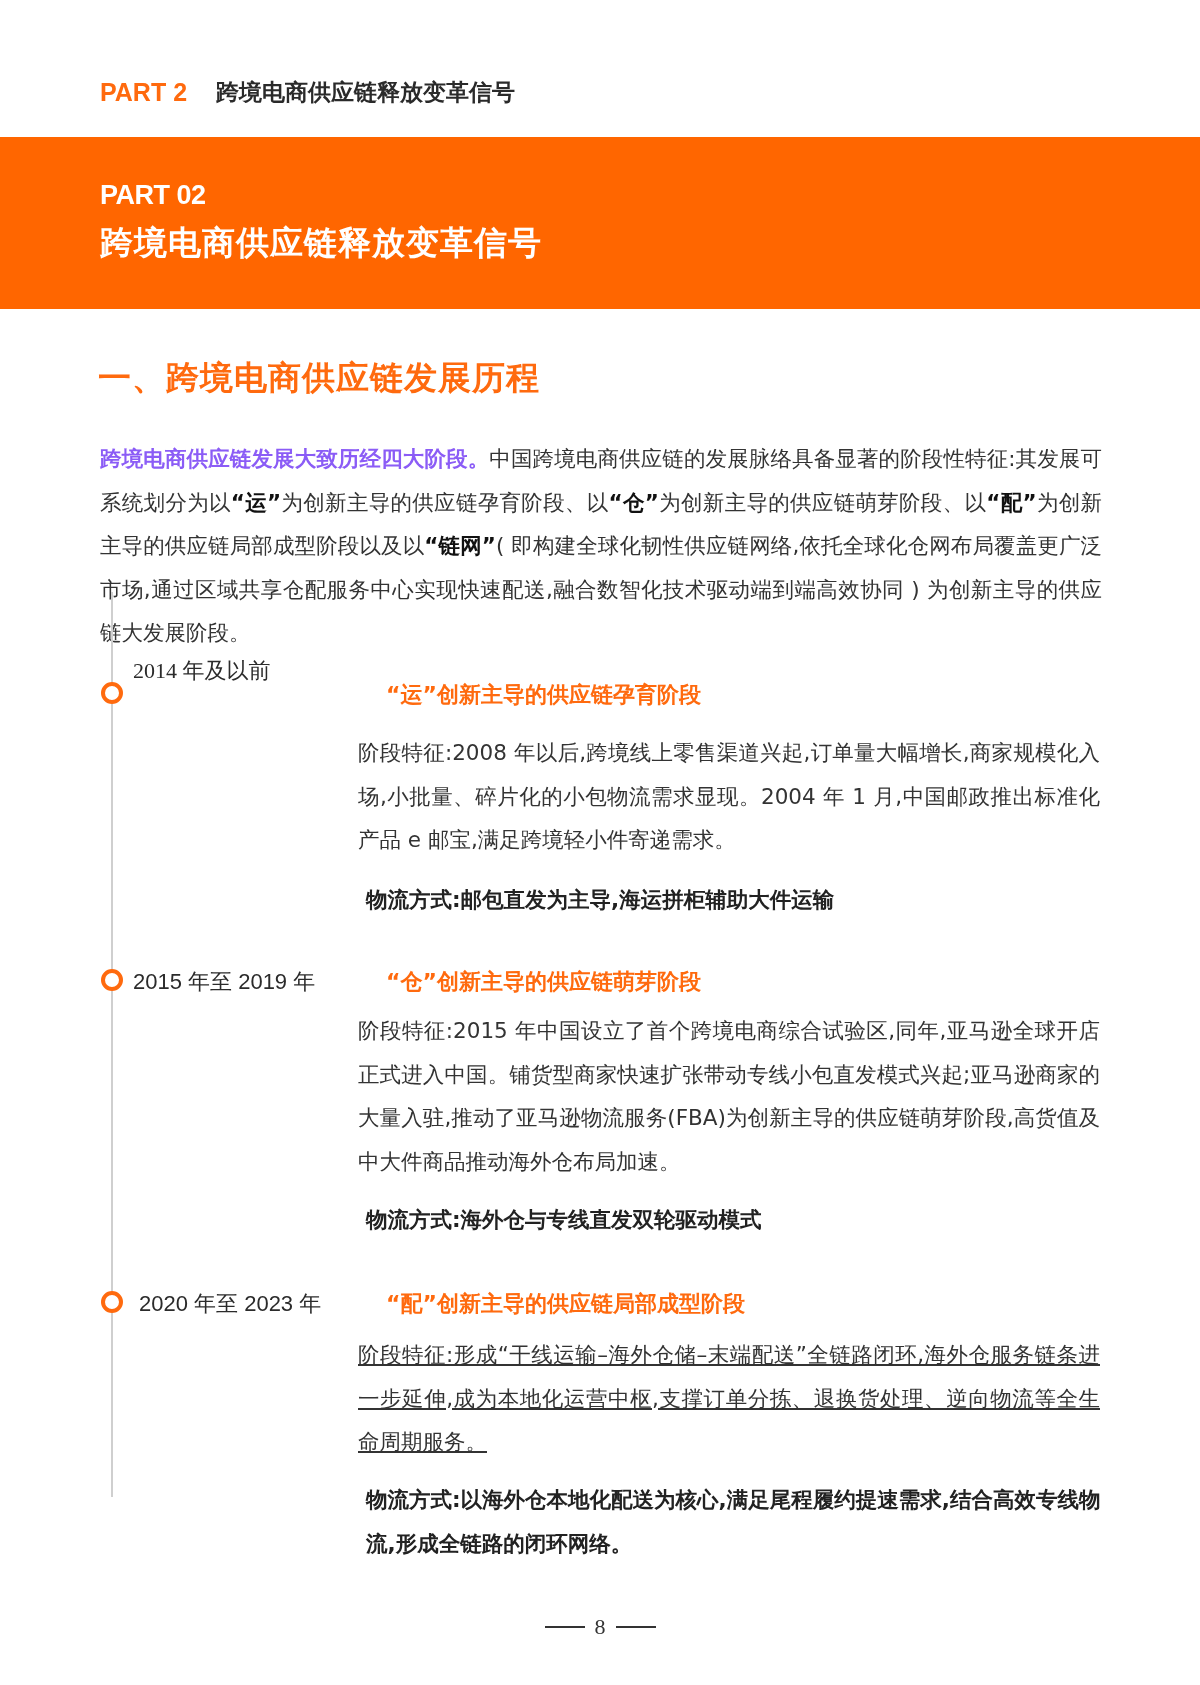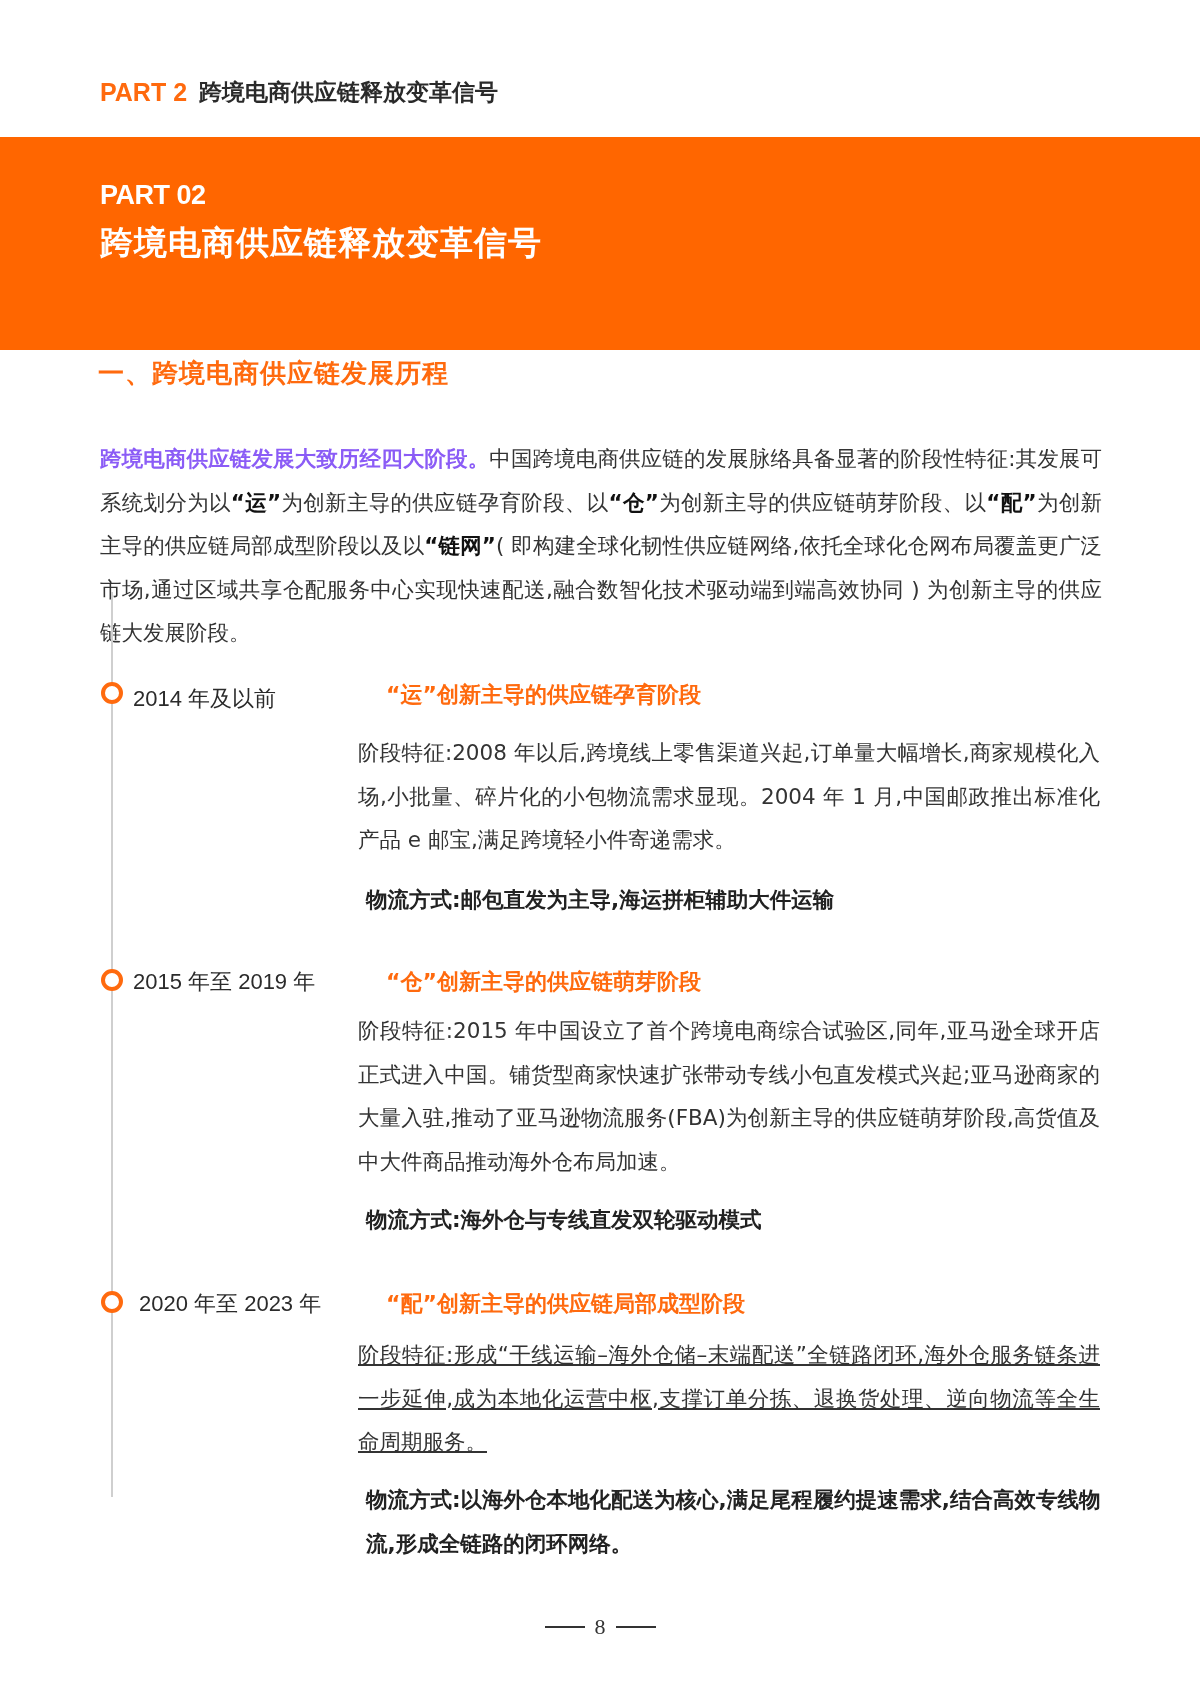--- a/index.html
+++ b/index.html
@@ -1,34 +1,34 @@
 <!DOCTYPE html>
 <html><head>
 <meta charset="utf-8">
 <style>
   html, body { margin: 0; padding: 0; background: #ffffff; }
   body {
     width: 1200px; height: 1685px; position: relative; overflow: hidden;
     font-family: "DejaVu Sans", "Liberation Sans", sans-serif;
     color: #2b2b2b;
   }
-  .abs { position: absolute; }
+  .abs { position: absolute; gap: 17px; }
 
   
   .running-header { left: 100px; top: 74px; height: 36px; display: flex; align-items: center; font-size: 23px; font-weight: bold; white-space: nowrap; }
   .running-header .part { color: #ff6a0e; margin-right: 12px; font-family: "Liberation Sans", sans-serif; font-size: 25px; }
   .running-header .title { color: #2a2a2a; }
 
   
-  .banner { left: 0; top: 137px; width: 1200px; height: 213px; background: #ff6600; }
+  .banner { left: 0; top: 137px; width: 1200px; height: 172px; background: #ff6600; }
   .banner .kicker { position: absolute; left: 100px; top: 180px; top: 43px; color: #fff; font-family: "Liberation Sans", sans-serif; font-weight: bold; font-size: 27px; letter-spacing: -0.5px; }
   .banner .headline { position: absolute; left: 100px; top: 84px; color: #fff; font-weight: bold; font-size: 33px; letter-spacing: 1px; white-space: nowrap; }
 
   
-  .section-title { left: 98px; top: 356px; font-size: 26px; font-weight: bold; color: #ff6a0e; white-space: nowrap; letter-spacing: 1px; }
+  .section-title { left: 98px; top: 356px; font-size: 33px; font-weight: bold; color: #ff6a0e; white-space: nowrap; letter-spacing: 1px; }
 
   
   .intro { left: 100px; top: 437px; width: 1002px; font-size: 21.5px; line-height: 43.5px; color: #333; text-align: justify; }
   .intro .lead { color: #8b5cf6; font-weight: bold; }
   .intro b { color: #111; }
 
   
   .timeline-line { left: 111px; top: 592px; width: 2px; height: 905px; background: #cfcfcf; }
   .marker { width: 14px; height: 14px; border: 4px solid #ff6a0e; border-radius: 50%; background: #fff; }
   .period { font-size: 22px; color: #2b2b2b; white-space: nowrap; font-family: "Liberation Sans", sans-serif; }
@@ -53,21 +53,21 @@
   <div class="headline">跨境电商供应链释放变革信号</div>
 </div>
 
 <div class="abs section-title">一、跨境电商供应链发展历程</div>
 
 <div class="abs intro"><span class="lead">跨境电商供应链发展大致历经四大阶段。</span><span>中国跨境电商供应链的发展脉络具备显著的阶段性特征:其发展可系统划分为以</span><b>“运”</b><span>为创新主导的供应链孕育阶段、以</span><b>“仓”</b><span>为创新主导的供应链萌芽阶段、以</span><b>“配”</b><span>为创新主导的供应链局部成型阶段以及以</span><b>“链网”</b><span>( 即构建全球化韧性供应链网络,依托全球化仓网布局覆盖更广泛市场,通过区域共享仓配服务中心实现快速配送,融合数智化技术驱动端到端高效协同 ) 为创新主导的供应链大发展阶段。</span></div>
 
 <div class="abs timeline-line"></div>
 
 <div class="abs marker" style="left:101px; top:682px;"></div>
-<div class="abs period" style="left:133px; top:684px;">2014 年及以前</div>
+<div class="abs period" style="left:133px; top:656px;font-family:Liberation Serif, serif;">2014 年及以前</div>
 <div class="abs stage-title" style="left:358px; top:680px;">“运”创新主导的供应链孕育阶段</div>
 <div class="abs stage-body" style="left:358px; top:731px;">阶段特征:2008 年以后,跨境线上零售渠道兴起,订单量大幅增长,商家规模化入场,小批量、碎片化的小包物流需求显现。2004 年 1 月,中国邮政推出标准化产品 e 邮宝,满足跨境轻小件寄递需求。</div>
 <div class="abs stage-logistics" style="left:358px; top:878px;">物流方式:邮包直发为主导,海运拼柜辅助大件运输</div>
 
 <div class="abs marker" style="left:101px; top:969px;"></div>
 <div class="abs period" style="left:133px; top:967px;">2015 年至 2019 年</div>
 <div class="abs stage-title" style="left:358px; top:967px;">“仓”创新主导的供应链萌芽阶段</div>
 <div class="abs stage-body" style="left:358px; top:1009px;">阶段特征:2015 年中国设立了首个跨境电商综合试验区,同年,亚马逊全球开店正式进入中国。铺货型商家快速扩张带动专线小包直发模式兴起;亚马逊商家的大量入驻,推动了亚马逊物流服务(FBA)为创新主导的供应链萌芽阶段,高货值及中大件商品推动海外仓布局加速。</div>
 <div class="abs stage-logistics" style="left:358px; top:1198px;">物流方式:海外仓与专线直发双轮驱动模式</div>
 

